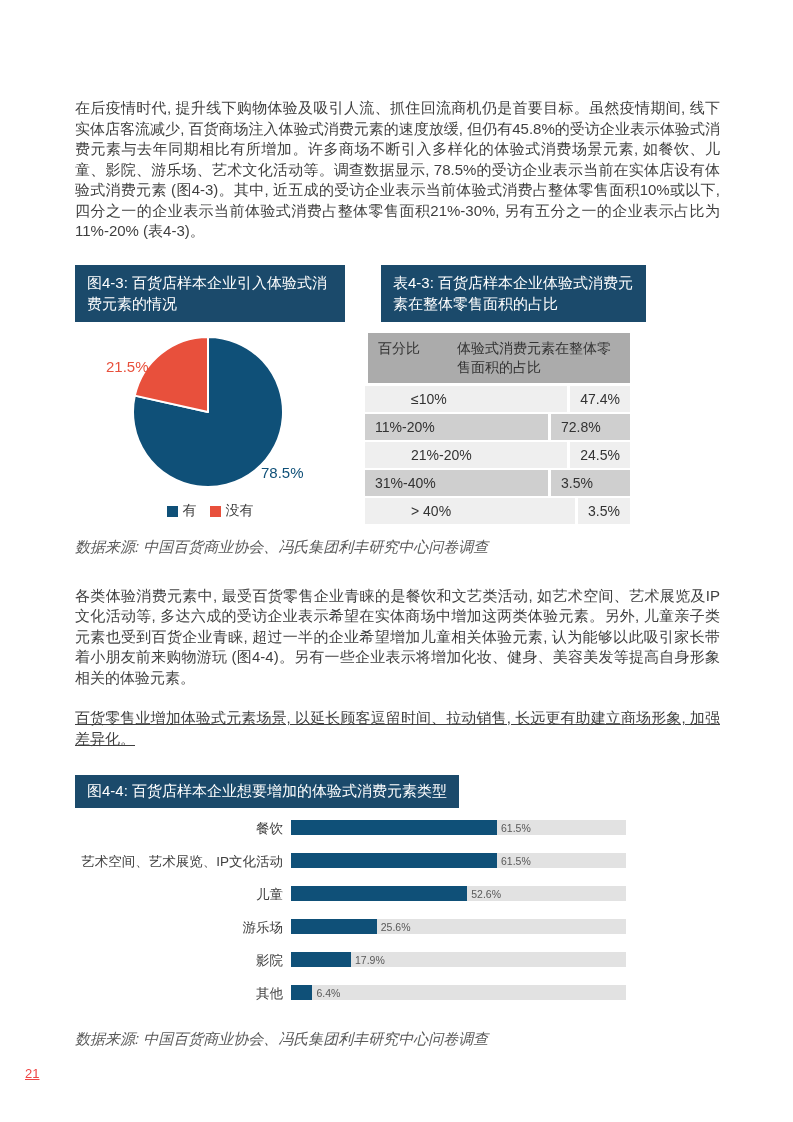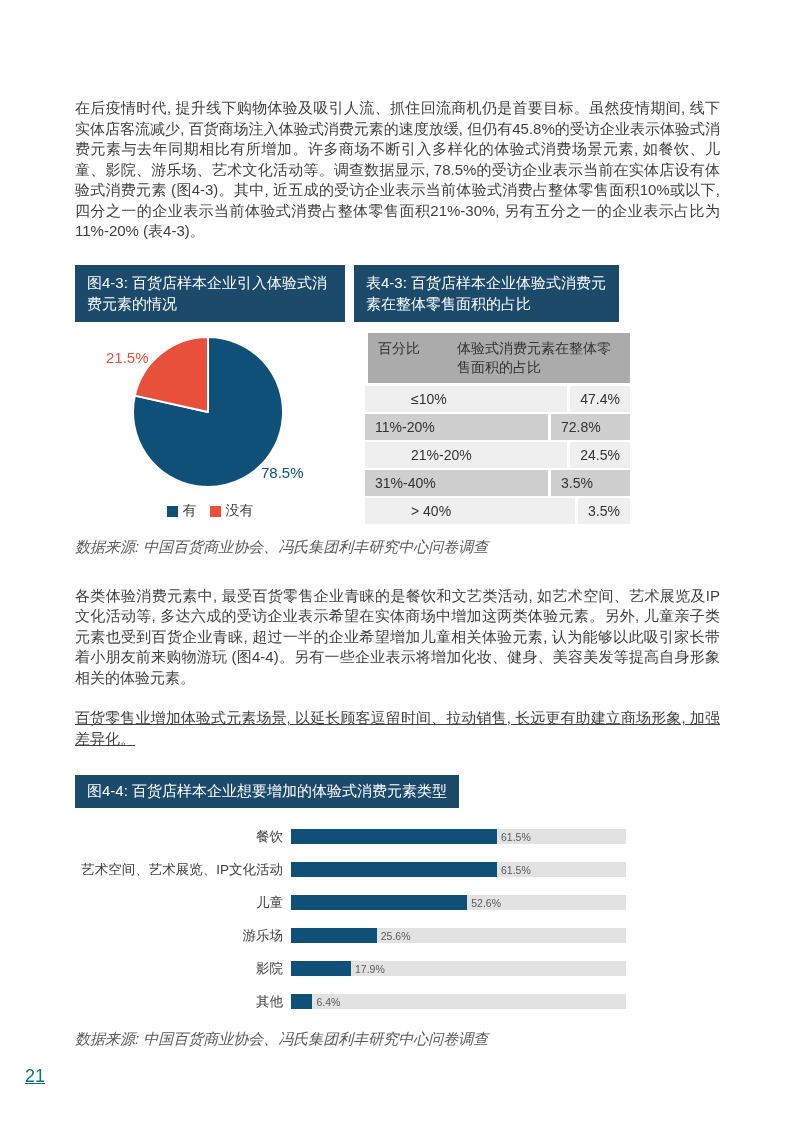--- a/index.html
+++ b/index.html
@@ -2,32 +2,32 @@
 <html style="--navy-header: #1B4A6B; --pie-blue: #0F5078; --pie-red: #E8503C; --bar-blue: #0F5078; --bar-track: #E2E2E2; --table-header-bg: #ABABAB; --table-row-light: #EFEFEF; --table-row-dark: #CFCFCF; --text-dark: #3F3F3F; --caption-gray: #595959;"><head>
 <meta charset="utf-8">
 <style>
   html,body{margin:0;padding:0;background:#fff;}
   body{font-family:"Liberation Sans","DejaVu Sans",sans-serif;}
   .page{position:relative;width:727px;height:1122px;background:#ffffff;overflow:hidden;box-sizing:border-box;padding:98px 73px 0 75px;}
 
   .para{width:645px;font-size:15px;line-height:20.5px;color:var(--text-dark);margin:0;text-align:justify;}
   .para + .para{margin-top:20px;}
 
-  .fig-row{display:flex;gap:9px;margin-top:23px;}
+  .fig-row{display:flex;gap:36px;margin-top:23px;}
   .col-pie{width:270px;box-sizing:border-box;}
   .col-table{width:265px;box-sizing:border-box;}
   .fig-header{background:var(--navy-header);color:#ffffff;font-size:15px;line-height:1.45;padding:7px 12px;box-sizing:border-box;min-height:52px;}
   .fig-header.single{min-height:0;display:inline-block;padding:5px 12px 6px;}
 
   .chart-row{display:flex;gap:20px;margin-top:11px;}
 
   .pie-area{position:relative;height:158px;}
   .pie-svg{display:block;margin:2px 0 0 56px;}
   .pie-label{position:absolute;font-size:15px;}
-  .pie-label.no-label{left:31px;top:14px;color:var(--pie-red);}
+  .pie-label.no-label{left:31px;top:23px;color:var(--pie-red);}
   .pie-label.yes-label{left:186px;top:129px;color:var(--pie-blue);}
   .legend{display:flex;justify-content:center;align-items:center;gap:13px;margin-top:9px;}
   .legend-item{display:flex;align-items:center;gap:5px;font-size:14px;color:#404040;}
   .legend-swatch{width:11px;height:11px;display:inline-block;}
 
   .data-table{width:100%;border-collapse:separate;border-spacing:0;font-size:14px;color:#333333;}
   .data-table .thead{display:flex;background:var(--table-header-bg);border-bottom:3px solid #fff;}
   .data-table .trow{display:flex;border-bottom:2px solid #fff;}
   .data-table .trow.light{background:var(--table-row-light);padding-left:36px;}
   .data-table .trow.dark{background:var(--table-row-dark);}
@@ -36,27 +36,27 @@
   .cell.c2{flex:1;border-left:3px solid #fff;}
   .thead .cell{padding:6px 10px;line-height:1.35;}
 
   .caption{font-size:15px;font-style:italic;color:var(--caption-gray);margin:12px 0 0 0;}
 
   .section-gap{margin-top:29px;}
   .p3-gap{margin-top:20px;text-decoration:underline;}
   .fig44-gap{margin-top:26px;}
 
   .barchart{margin-top:12px;}
-  .bar-row{display:flex;align-items:center;height:33px;}
+  .bar-row{display:flex;height:33px;}
   .bar-label{width:208px;text-align:right;padding-right:8px;font-size:13.5px;color:#404040;flex:none;}
   .bar-track{position:relative;width:335px;height:15px;background:var(--bar-track);display:flex;align-items:center;flex:none;}
   .bar-fill{height:15px;background:var(--bar-blue);flex:none;}
   .bar-value{font-size:10.5px;color:#595959;margin-left:4px;white-space:nowrap;}
 
-  .page-number{position:absolute;left:25px;top:1066px;font-size:18px;color:#0f766e;text-decoration:underline;}
+  .page-number{position:absolute;left:25px;top:1066px;font-size:13px;color:#ef4444;text-decoration:underline;}
 </style>
 </head>
 <body>
 
 <div class="page">
 
   <p class="para">在后疫情时代, 提升线下购物体验及吸引人流、抓住回流商机仍是首要目标。虽然疫情期间, 线下实体店客流减少, 百货商场注入体验式消费元素的速度放缓, 但仍有45.8%的受访企业表示体验式消费元素与去年同期相比有所增加。许多商场不断引入多样化的体验式消费场景元素, 如餐饮、儿童、影院、游乐场、艺术文化活动等。调查数据显示, 78.5%的受访企业表示当前在实体店设有体验式消费元素 (图4-3)。其中, 近五成的受访企业表示当前体验式消费占整体零售面积10%或以下, 四分之一的企业表示当前体验式消费占整体零售面积21%-30%, 另有五分之一的企业表示占比为11%-20% (表4-3)。</p>
 
   <div class="fig-row">
     <div class="col-pie">

